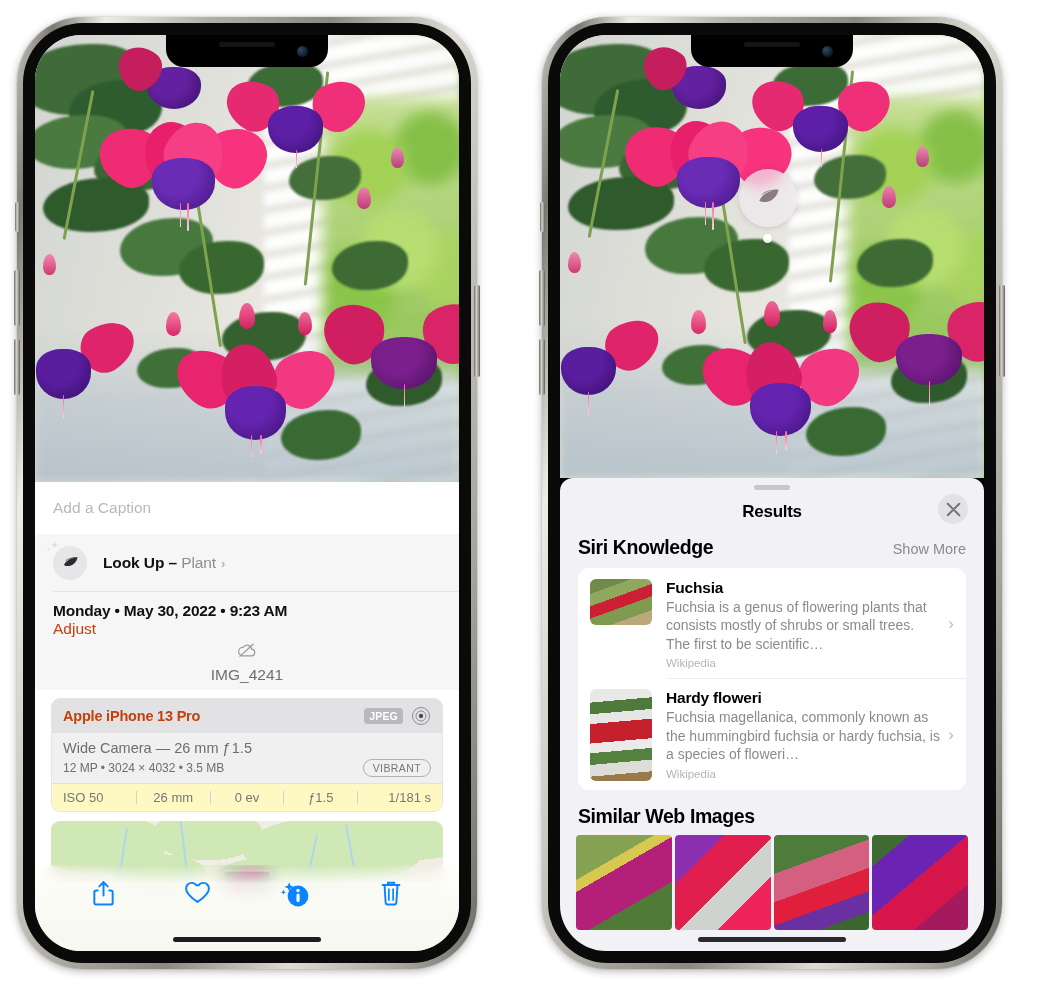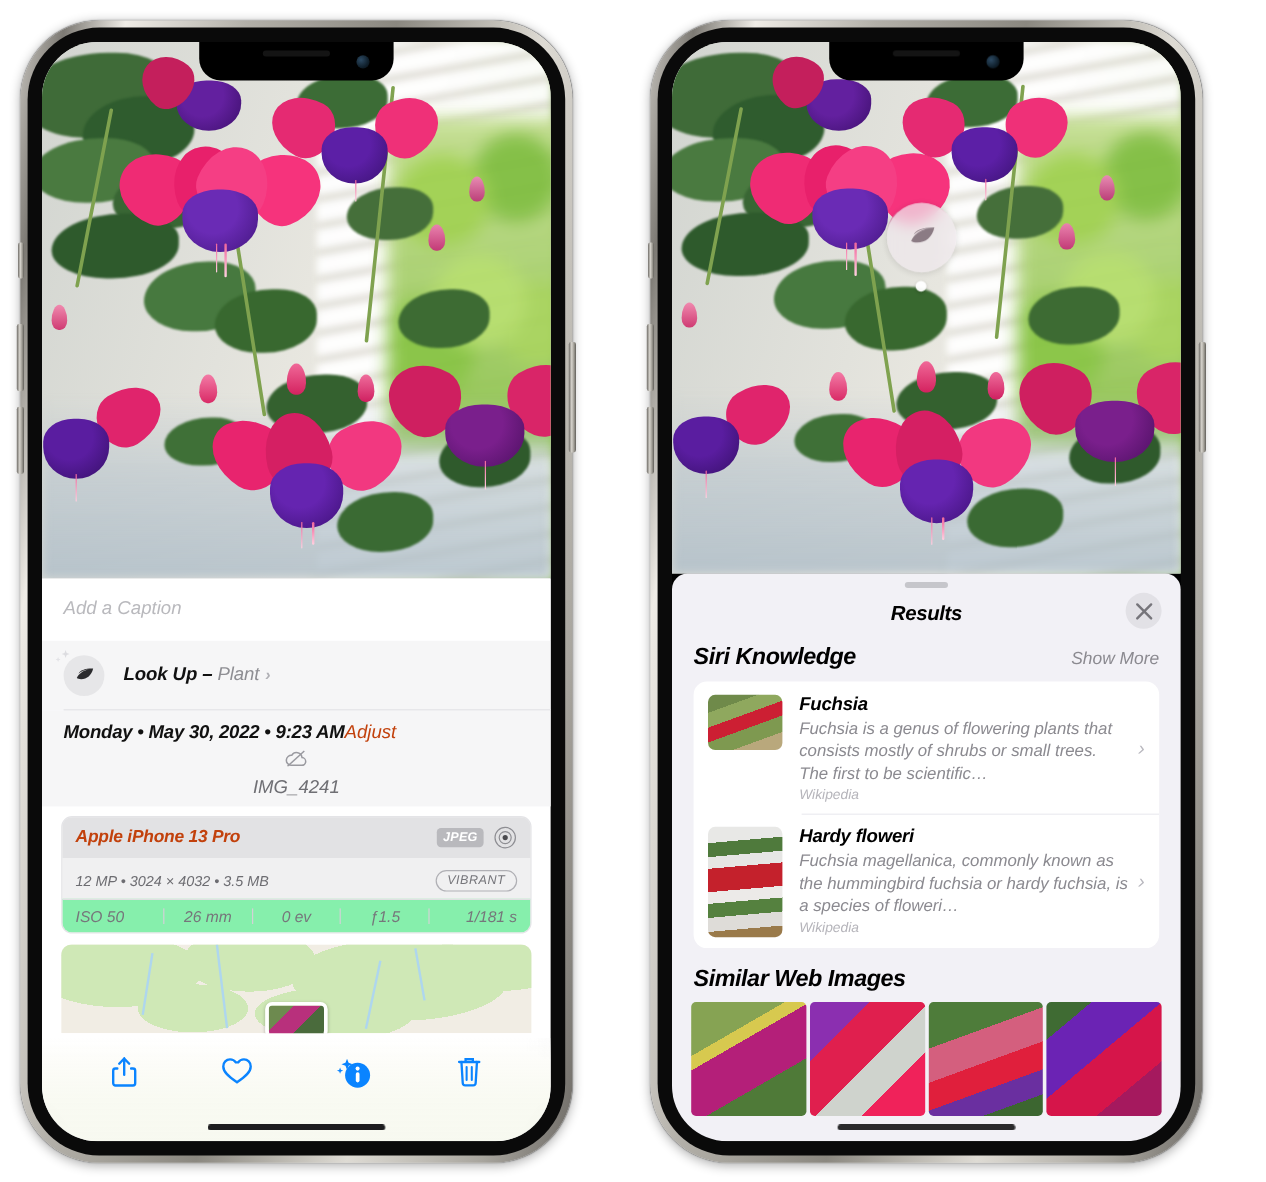--- a/index.html
+++ b/index.html
@@ -2,21 +2,21 @@
 <html><head>
 <meta charset="utf-8">
 <style>
   * { box-sizing: border-box; margin: 0; padding: 0; }
   html, body {
     width: 1055px; height: 985px;
     background: #ffffff;
     font-family: "Liberation Sans", sans-serif;
     overflow: hidden;
   }
-  .stage { position: relative; width: 1055px; height: 730px; font-style: italic; }
+  .stage { position: relative; width: 1055px; height: 730px; }
 
   
   .phone { position: absolute; width: 460px; height: 952px; }
   .phone.left  { left: 17px;  top: 17px; }
   .phone.right { left: 542px; top: 17px; }
 
   .frame-outer {
     position: absolute; inset: 0;
     border-radius: 66px;
     background: linear-gradient(100deg,#c9c6c0 0%,#7d7a74 6%,#efece6 14%,#b3b0a9 30%,#8b8880 50%,#dedbd4 70%,#a8a59e 88%,#6e6b66 100%);
@@ -113,21 +113,21 @@
   .leaf-chip {
     width:34px; height:34px; border-radius:50%; background:#e6e6e8;
     display:flex; align-items:center; justify-content:center; position:relative; flex:none;
   }
   .sparkles { position:absolute; left:-10px; top:-6px; width:20px; height:20px; color:#e2e2e5; }
   .lookup-text { margin-left:16px; font-size:15.5px; font-weight:700; color:#111; letter-spacing:-.1px; }
   .lookup-text .sub { font-weight:400; color:#8e8e93; }
   .chev-sm { margin-left:5px; color:#b0b0b5; font-size:13px; font-weight:600; }
 
   .meta-block { background:#f6f6f7; padding:10px 18px 6px 18px; }
-  .meta-line1 { display:flex; align-items:baseline; justify-content:flex-start; }
+  .meta-line1 { display:flex; align-items:baseline; justify-content:flex-start;flex-direction:column; }
   .meta-date { font-size:15.5px; font-weight:700; color:#111; letter-spacing:-.2px; }
   .adjust { font-size:15.5px; color:#c2410c; }
   .meta-line2 { display:flex; align-items:center; gap:9px; margin-top:5px;flex-direction:column; }
   .meta-file { font-size:15.5px; color:#6f6f74; }
 
   .exif-card {
     margin:8px 16px 0 16px; border-radius:9px; overflow:hidden; background:#f0f0f1;
     border:1px solid #e4e4e7;
   }
   .exif-head {
@@ -135,21 +135,21 @@
   }
   .exif-device { font-size:14.5px; font-weight:700; color:#c2410c; letter-spacing:-.2px; }
   .exif-head-right { display:flex; align-items:center; gap:8px; }
   .jpeg-badge { background:#b9b9bd; color:#fff; font-size:10.5px; font-weight:700; padding:2px 5px; border-radius:3.5px; letter-spacing:.2px; }
   .exif-body { padding:7px 11px 6px 11px; background:#f0f0f1; }
   .exif-lens { font-size:14.5px; color:#6d6d72; }
   .exif-size-row { display:flex; align-items:center; justify-content:space-between; margin-top:3px; }
   .exif-size { font-size:12px; color:#6d6d72; }
   .vibrant { border:1px solid #b0b0b5; color:#76767b; font-size:10.5px; border-radius:9px; padding:2px 9px; letter-spacing:.4px; }
   .exif-foot {
-    display:flex; align-items:center; border-top:1px solid #e0e0e3; padding:6px 11px; background:#86efac;
+    display:flex; align-items:center; border-top:1px solid #e0e0e3; padding:6px 11px; background:#fef9c3;
   }
   .exif-foot span { flex:1; text-align:center; font-size:13px; color:#76767b; }
   .exif-foot span:first-child { text-align:left; }
   .exif-foot span:last-child { text-align:right; }
   .exif-sep { flex:0 0 1px !important; height:13px; background:#d2d2d6; }
 
   .map-card { margin:9px 16px 0 16px; border-radius:9px 9px 0 0; overflow:hidden; height:74px; position:relative; }
   .map-bg {
     position:absolute; inset:0;
     background:
@@ -340,20 +340,21 @@
             <span class="exif-head-right">
               <span class="jpeg-badge">JPEG</span>
               <svg width="20" height="20" viewBox="0 0 24 24">
                 <circle cx="12" cy="12" r="10.2" fill="none" stroke="#8e8e93" stroke-width="1.2"></circle>
                 <circle cx="12" cy="12" r="6" fill="none" stroke="#8e8e93" stroke-width="1.2"></circle>
                 <circle cx="12" cy="12" r="2.6" fill="#4a4a4e"></circle>
               </svg>
             </span>
           </div>
           <div class="exif-body">
+            <div class="exif-lens">Wide Camera — 26 mm ƒ 1.5</div>
             <div class="exif-size-row">
               <span class="exif-size">12 MP • 3024 × 4032 • 3.5 MB</span>
               <span class="vibrant">VIBRANT</span>
             </div>
           </div>
           <div class="exif-foot">
             <span>ISO 50</span>
             <span class="exif-sep"></span>
             <span>26 mm</span>
             <span class="exif-sep"></span>

